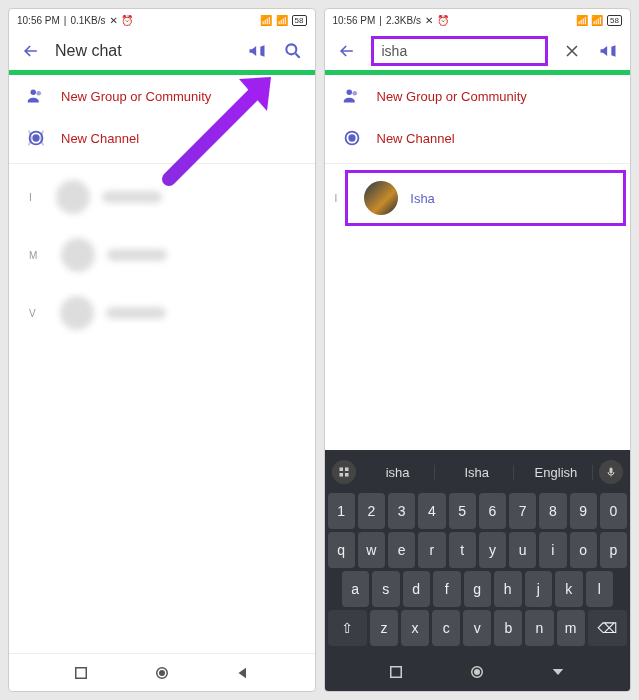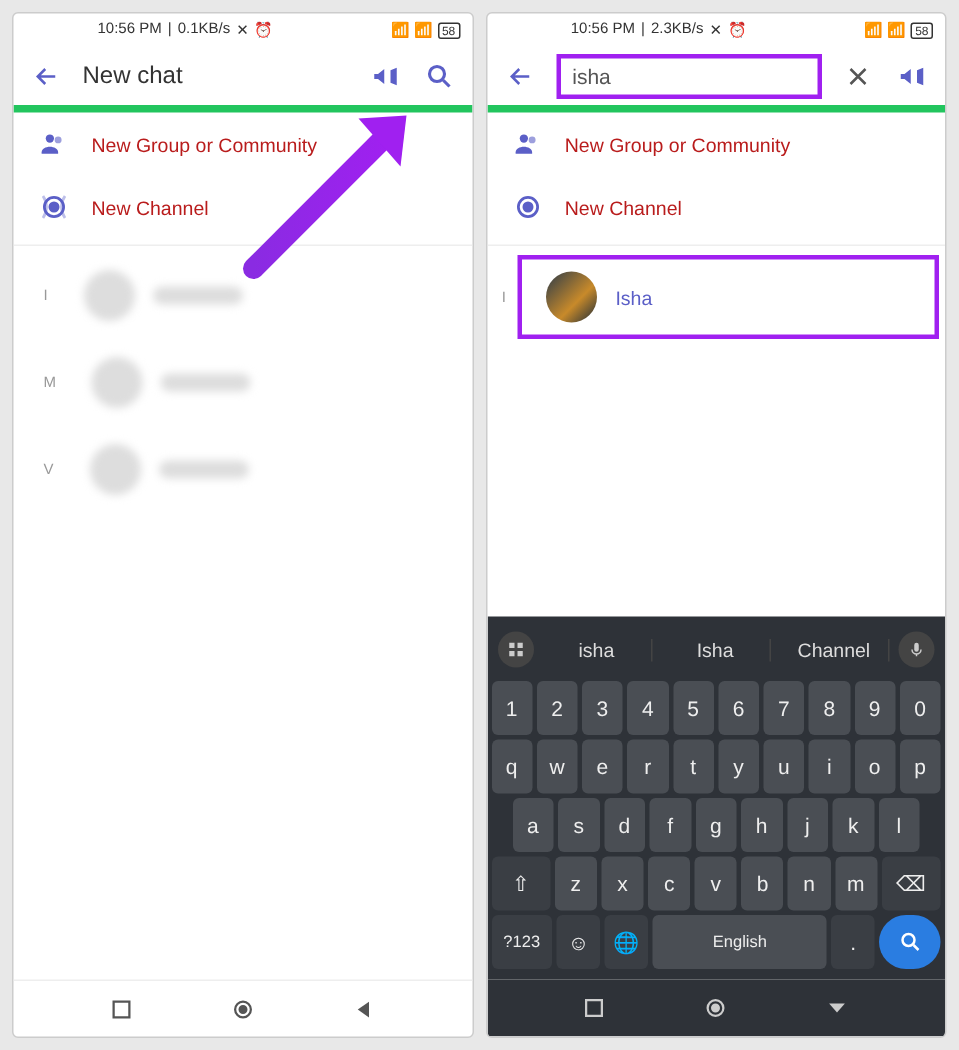--- a/index.html
+++ b/index.html
@@ -1,19 +1,19 @@
 <!DOCTYPE html>
 <html><head>
 <meta charset="utf-8">
 <style>
   * { margin:0; padding:0; box-sizing:border-box; font-family:-apple-system,BlinkMacSystemFont,sans-serif; }
   body { background:#e8e8e8; display:flex; gap:8px; padding:8px; width:639px; height:700px; }
   .phone { background:#fff; border:1px solid #ccc; border-radius:4px; flex:1; display:flex; flex-direction:column; position:relative; overflow:hidden; }
   .status-bar { height:22px; display:flex; align-items:center; justify-content:space-between; padding:0 8px; font-size:10px; color:#333; font-family:monospace; }
-  .status-left { display:flex; gap:4px; align-items:flex-start;margin-left:48px; }
+  .status-left { display:flex; gap:4px; align-items:center; }
   .status-right { display:flex; gap:3px; align-items:center; }
   .header { height:44px; display:flex; align-items:center; padding:0 10px; gap:12px; border-bottom:5px solid #22c55e; }
   .header-title { font-size:16px; color:#333; flex:1; }
   .icon-btn { width:24px; height:24px; display:flex; align-items:center; justify-content:center; color:#5b5fc7; cursor:pointer; }
   .icon-btn svg { width:20px; height:20px; }
   .search-field { flex:1; border:3px solid #a020f0; padding:4px 8px; font-size:14px; display:flex; align-items:center; height:30px; background:#fff; }
   .search-field input { border:none; outline:none; width:100%; font-size:14px; color:#555; }
   .option-row { display:flex; align-items:center; gap:14px; padding:12px 16px; height:42px; }
   .option-icon { width:22px; height:22px; display:flex; align-items:center; justify-content:center; color:#5b5fc7; }
   .option-label { font-size:13px; color:#b91c1c; }
@@ -230,21 +230,21 @@
         <div class="sugg-icon">
             <svg width="12" height="12" viewBox="0 0 24 24" fill="#ccc">
               <rect x="3" y="3" width="7" height="7"></rect>
               <rect x="14" y="3" width="7" height="7"></rect>
               <rect x="3" y="14" width="7" height="7"></rect>
               <rect x="14" y="14" width="7" height="7"></rect>
             </svg>
           </div>
         <div class="sugg-chip">isha</div>
         <div class="sugg-chip">Isha</div>
-        <div class="sugg-chip">Channel</div>
+        <div class="sugg-chip">English</div>
         <div class="sugg-icon">
             <svg width="12" height="12" viewBox="0 0 24 24" fill="#ccc">
               <rect x="9" y="3" width="6" height="12" rx="3"></rect>
               <path d="M6 12a6 6 0 0012 0M12 18v3" stroke="#ccc" stroke-width="2" fill="none"></path>
             </svg>
           </div>
       </div>
       <div class="krow" id="kr1">
           <div class="key">1</div>
           <div class="key">2</div>
@@ -278,33 +278,20 @@
           <div class="key">h</div>
           <div class="key">j</div>
           <div class="key">k</div>
           <div class="key">l</div>
         </div>
       <div class="krow">
         <div class="key dark wide">⇧</div>
         <div id="kr4" style="display:contents;"><div class="key">z</div><div class="key">x</div><div class="key">c</div><div class="key">v</div><div class="key">b</div><div class="key">n</div><div class="key">m</div></div>
         <div class="key dark wide">⌫</div>
       </div>
-      <div class="krow">
-        <div class="key dark wide" style="font-size:11px;">?123</div>
-        <div class="key dark">☺</div>
-        <div class="key dark">🌐</div>
-        <div class="key space">English</div>
-        <div class="key dark">.</div>
-        <div class="key search wide">
-          <svg width="16" height="16" viewBox="0 0 24 24" fill="none" stroke="#fff" stroke-width="2.5">
-              <circle cx="10" cy="10" r="6"></circle>
-              <path d="M20 20l-5-5"></path>
-            </svg>
-        </div>
-      </div>
     </div>
 
     <div class="navbar" style="background:#2e3238;border:none;">
       <div class="nav-btn" style="color:#ccc;"><svg viewBox="0 0 24 24" fill="none" stroke="currentColor" stroke-width="2">
             <rect x="5" y="5" width="14" height="14"></rect>
           </svg></div>
       <div class="nav-btn" style="color:#ccc;"><svg viewBox="0 0 24 24" fill="none" stroke="currentColor" stroke-width="2">
             <circle cx="12" cy="12" r="7"></circle>
             <circle cx="12" cy="12" r="3" fill="currentColor"></circle>
           </svg></div>

